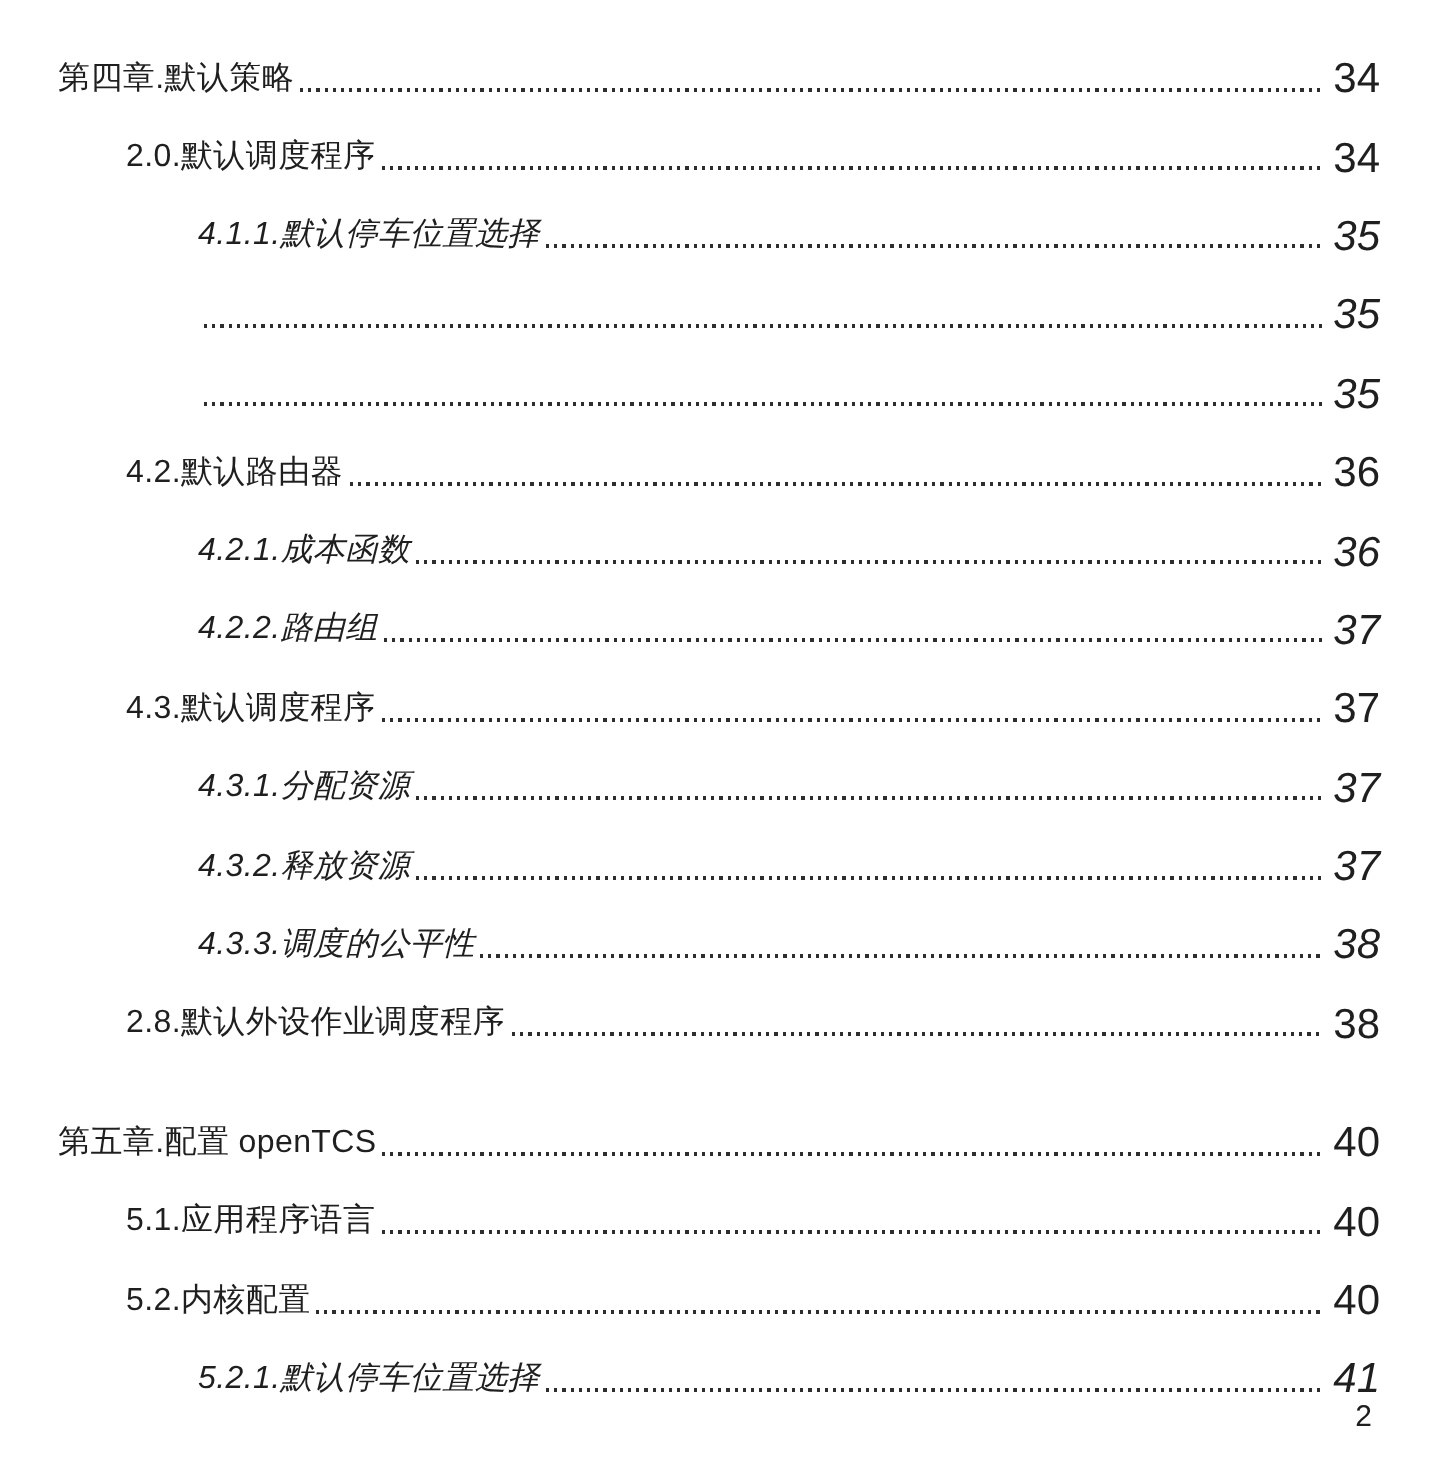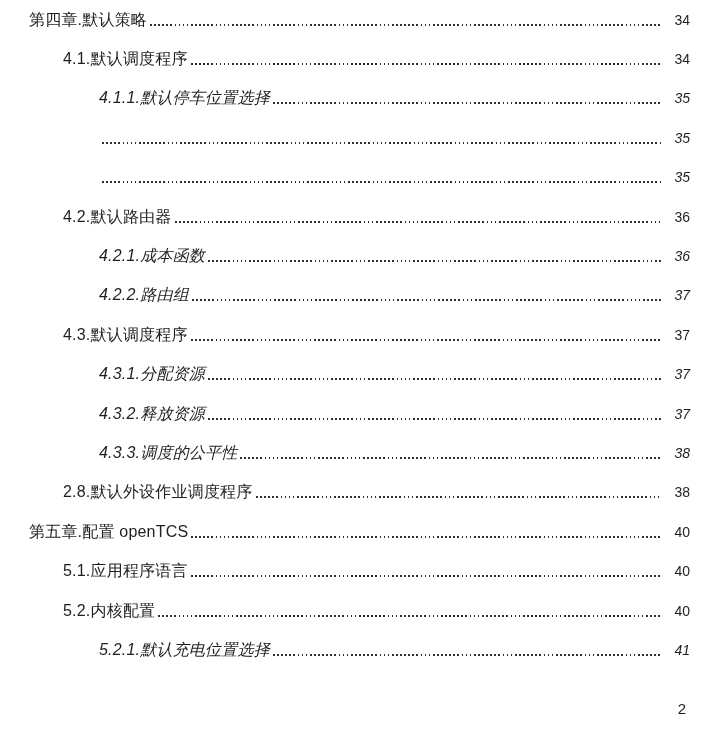--- a/index.html
+++ b/index.html
@@ -27,54 +27,54 @@
     align-items: center;
     height: 39.4px;
     font-size: 16px;
     line-height: 1;
     cursor: default;
   }
   .toc-row .title {
     white-space: nowrap;
     letter-spacing: 0.2px;
   }
-  .lvl-0 { padding-left: 0; }
+  .lvl-0 { padding-left: 0; margin-top: 20px; }
   .lvl-1 { padding-left: 34px; }
   .lvl-2 { padding-left: 70px; font-style: italic; }
   .leader {
     flex: 1 1 auto;
     height: 2px;
     margin: 0 4px 0 3px;
     transform: translateY(5px);
     background: repeating-linear-gradient(to right, #2e2e2e 0 1.6px, transparent 1.6px 4.1px);
   }
   .pagenum {
     min-width: 24px;
     text-align: right;
-    font-size: 14px;
+    font-size: 21px;
     white-space: nowrap;
   }
   .footer-num {
     position: absolute;
     top: 700px;
     right: 29px;
     font-size: 15px;
   }
 </style>
 </head>
 <body>
 
 <div class="toc" id="toc">
     <div class="toc-row lvl-0">
       <span class="title">第四章.默认策略</span>
       <span class="leader"></span>
       <span class="pagenum">34</span>
     </div>
     <div class="toc-row lvl-1">
-      <span class="title">4.1.默认调度程序</span>
+      <span class="title">2.0.默认调度程序</span>
       <span class="leader"></span>
       <span class="pagenum">34</span>
     </div>
     <div class="toc-row lvl-2">
       <span class="title">4.1.1.默认停车位置选择</span>
       <span class="leader"></span>
       <span class="pagenum">35</span>
     </div>
     <div class="toc-row lvl-2">
       <span class="leader"></span>
@@ -133,19 +133,19 @@
       <span class="title">5.1.应用程序语言</span>
       <span class="leader"></span>
       <span class="pagenum">40</span>
     </div>
     <div class="toc-row lvl-1">
       <span class="title">5.2.内核配置</span>
       <span class="leader"></span>
       <span class="pagenum">40</span>
     </div>
     <div class="toc-row lvl-2">
-      <span class="title">5.2.1.默认充电位置选择</span>
+      <span class="title">5.2.1.默认停车位置选择</span>
       <span class="leader"></span>
       <span class="pagenum">41</span>
     </div>
   </div>
 
 <span class="footer-num">2</span>
 
 </body></html>

